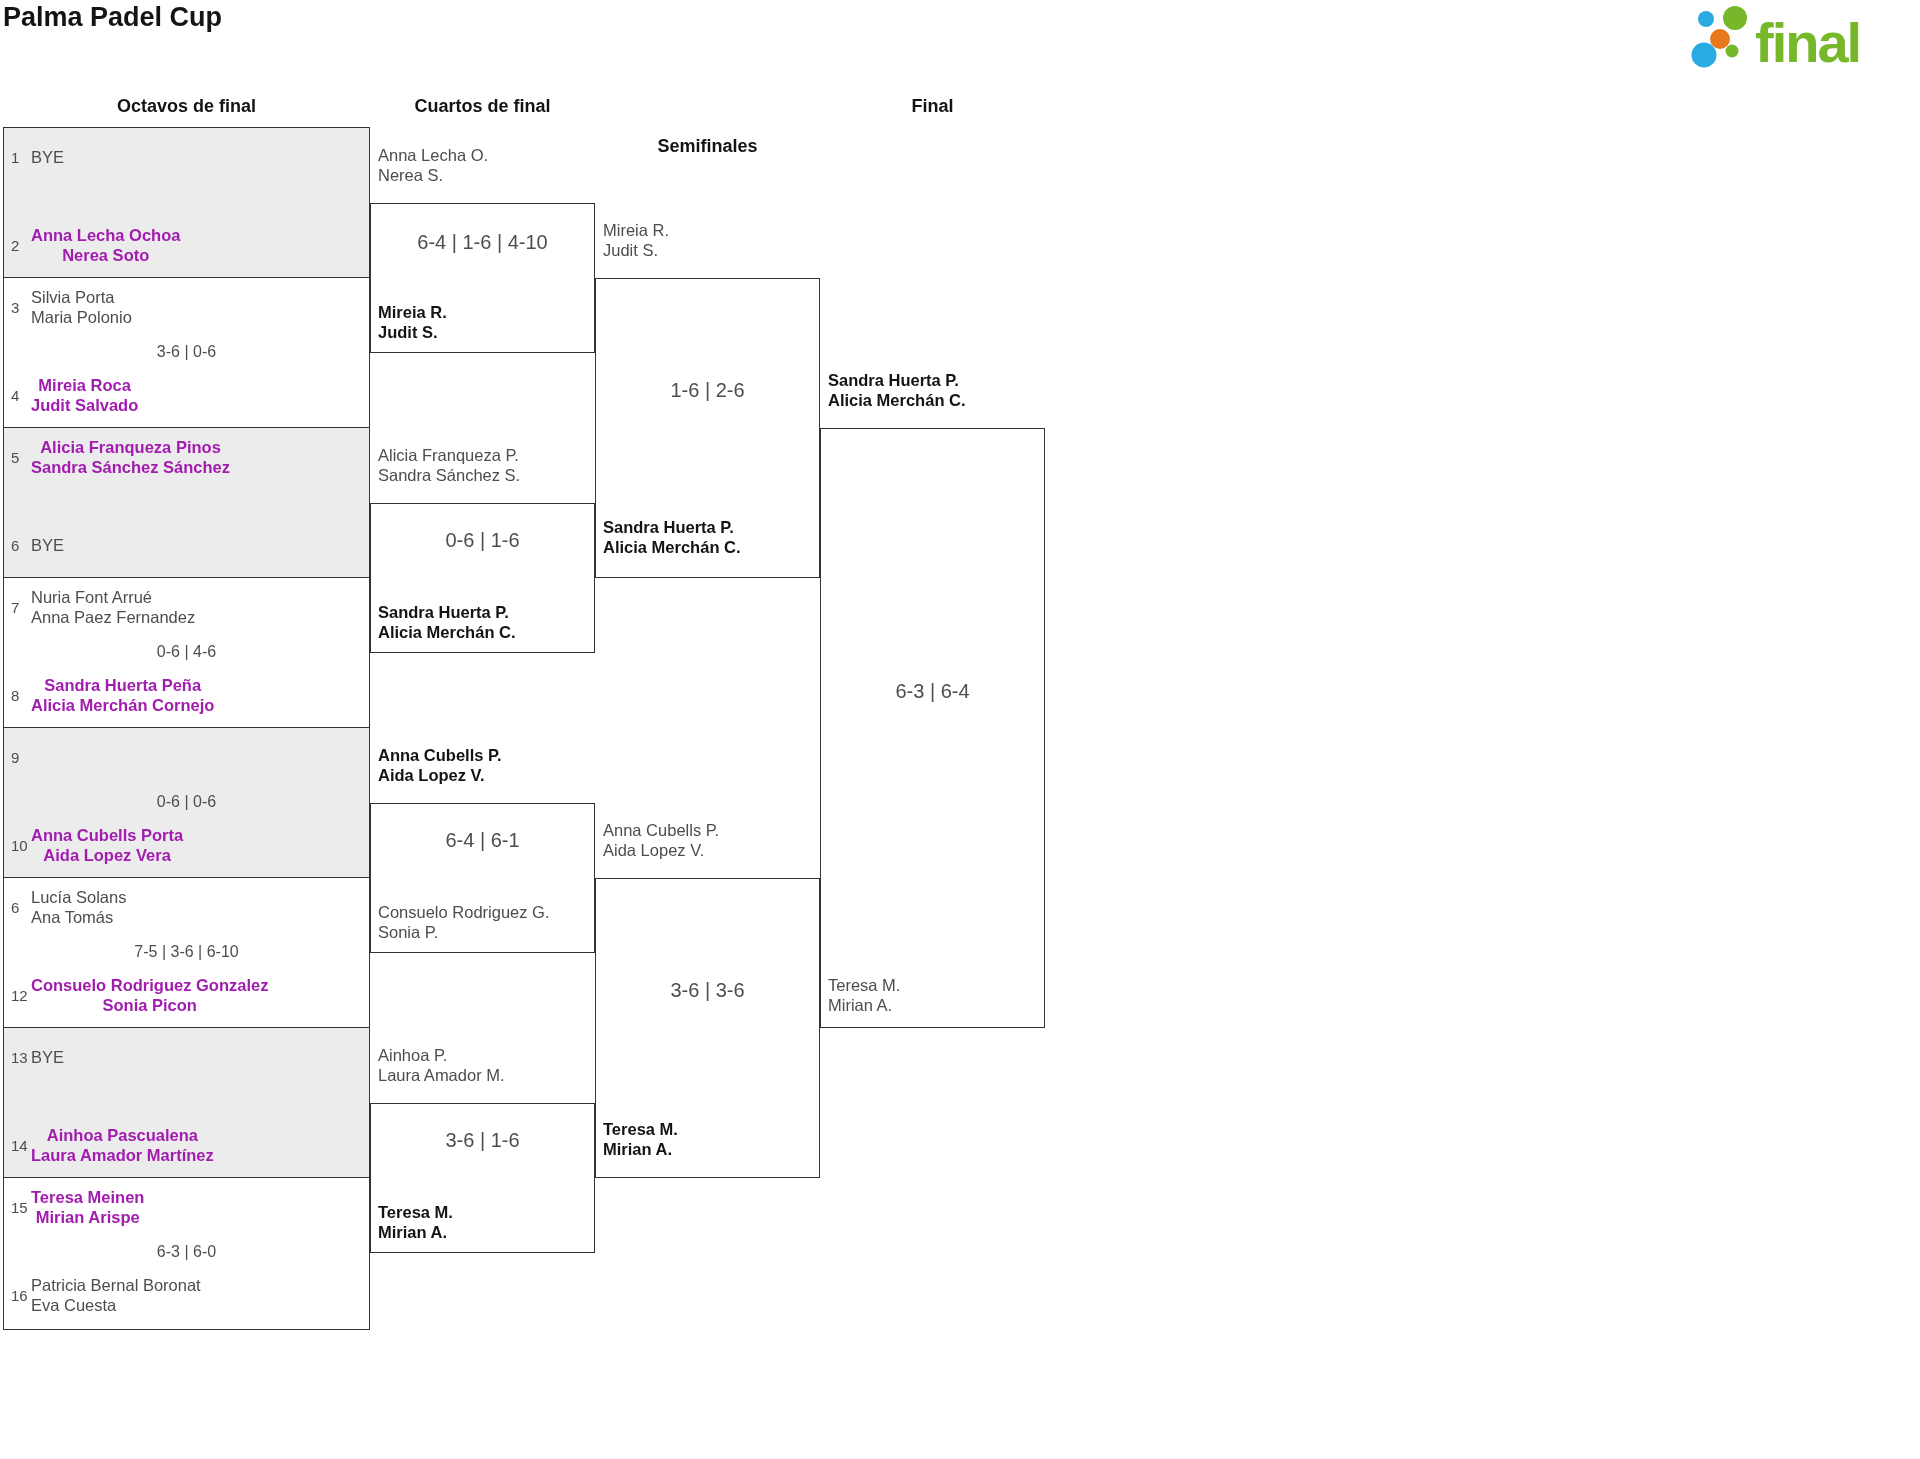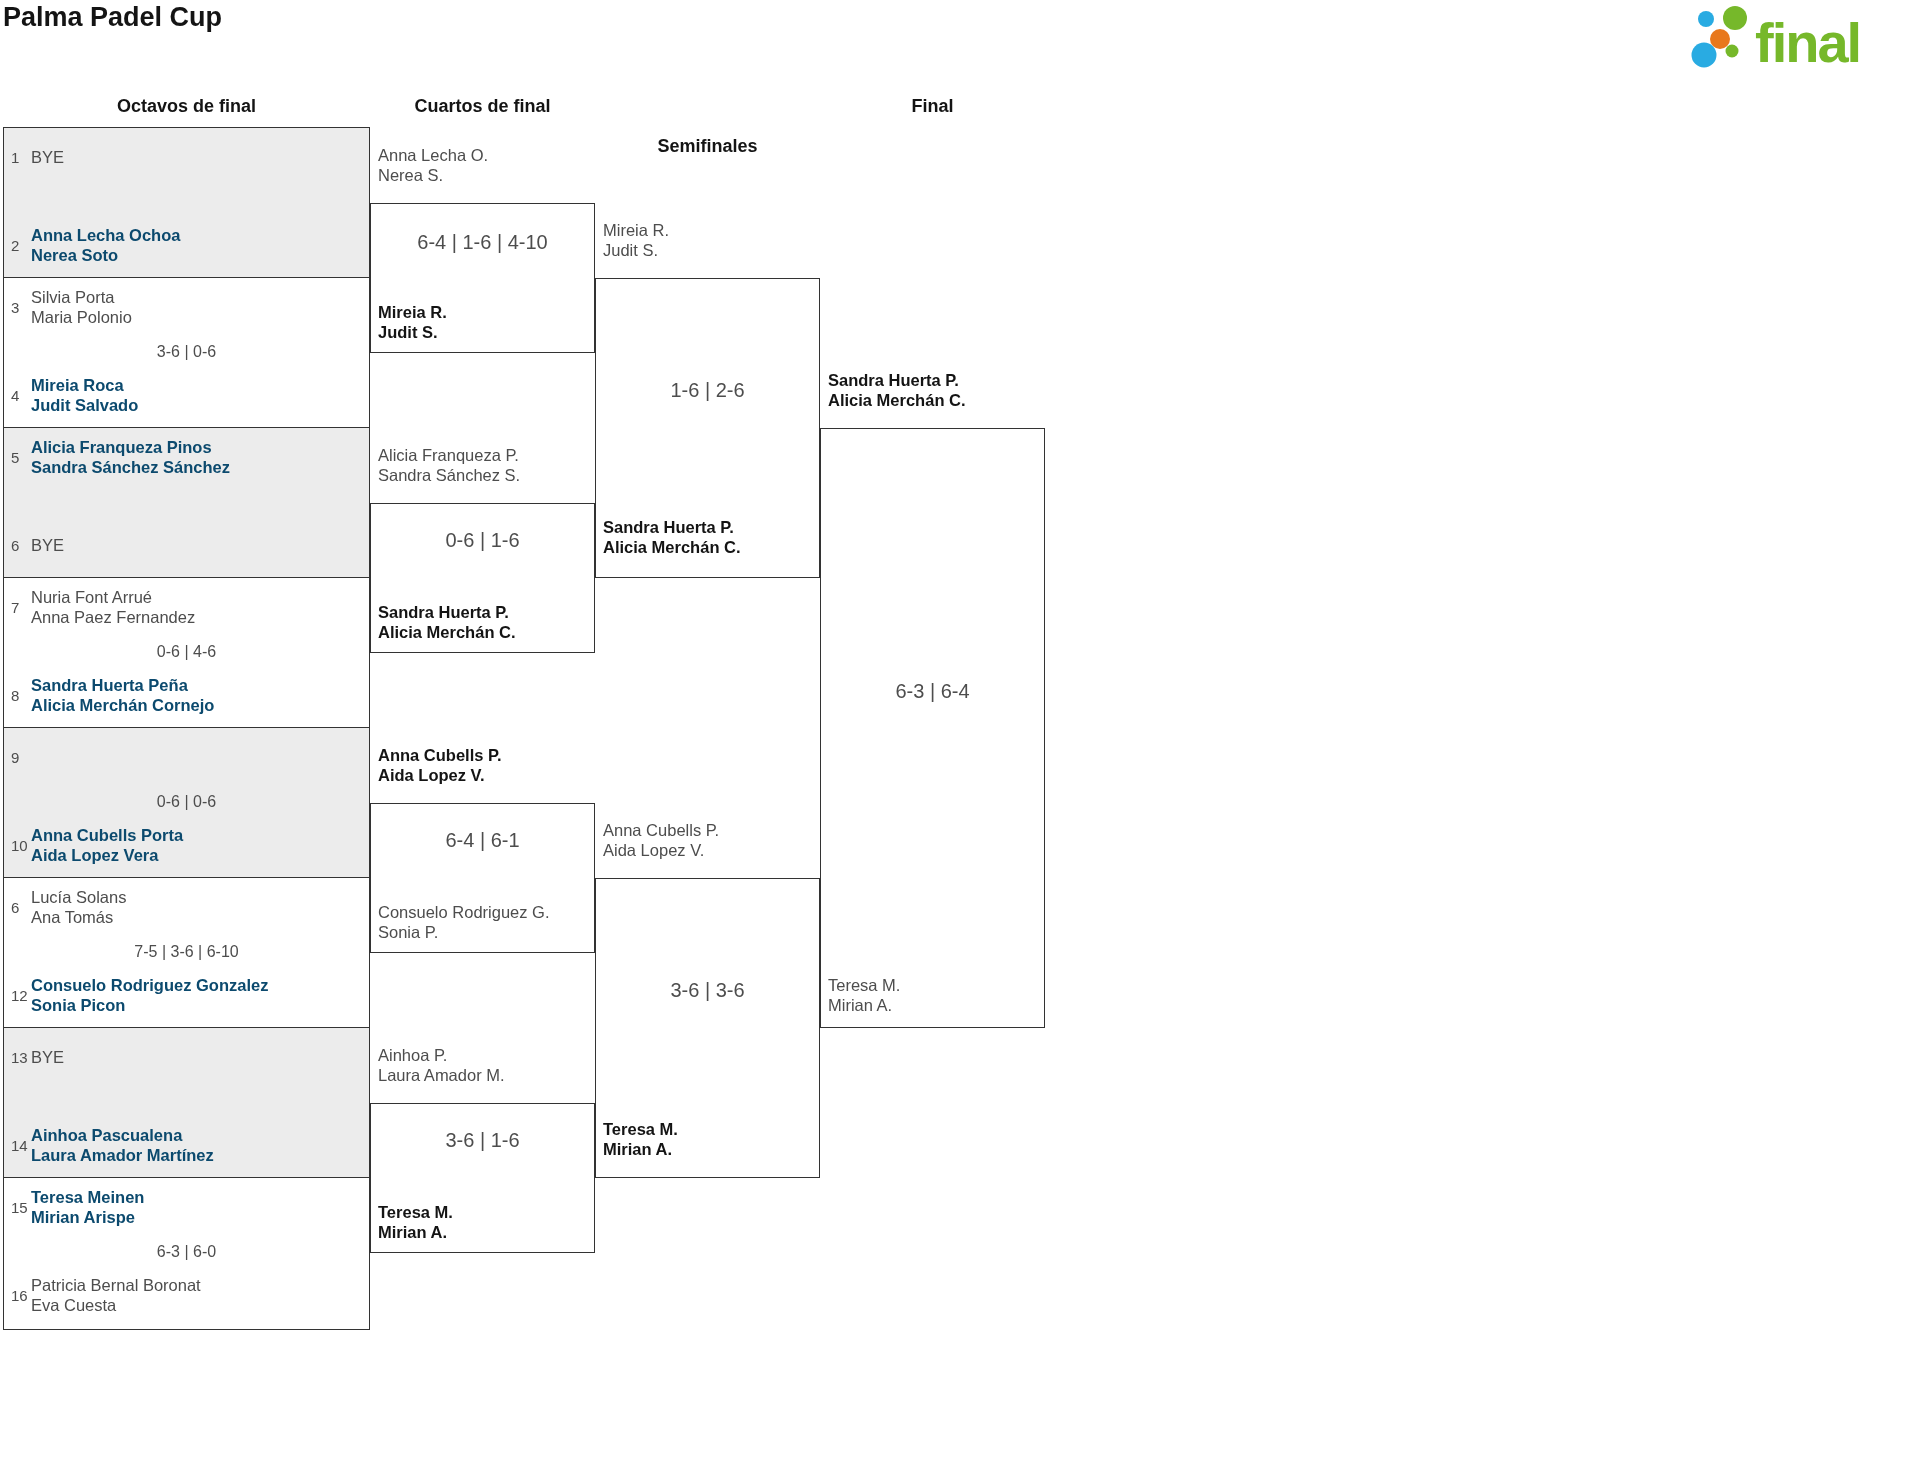--- a/index.html
+++ b/index.html
@@ -26,21 +26,21 @@
   .ocell{position:relative;height:150px;box-sizing:border-box;background:#ffffff;}
   .ocell:nth-child(odd){background:#ececec;}
   .ocell:not(:last-child){border-bottom:1.5px solid #333;}
   .orow{position:absolute;left:7px;width:350px;height:44px;display:flex;
     align-items:center;}
   .orow.r1{top:8px;}
   .orow.r2{top:96px;}
   .seed{width:20px;flex:none;font-size:15px;color:#4d4d4d;}
   .tlines{font-size:16.5px;line-height:19.5px;color:#4d4d4d;}
   .tlines div:empty{display:none;}
-  .tlines.win{font-weight:700;color:#0c4a6e;}
+  .tlines.win{font-weight:700;color:#a21caf;text-align:center;}
   .oscore{position:absolute;top:64px;left:0;width:100%;text-align:center;
     font-size:16px;line-height:20px;color:#4d4d4d;}
   
   .mbox{position:absolute;box-sizing:border-box;border:1.5px solid #333;}
   .team{position:absolute;width:212px;font-size:16.5px;line-height:19.5px;color:#4d4d4d;}
   .team div:empty{display:none;}
   .team.win{font-weight:700;color:#141414;}
   .score{position:absolute;width:225px;text-align:center;font-size:20px;
     line-height:20px;color:#4d4d4d;}
 </style>

